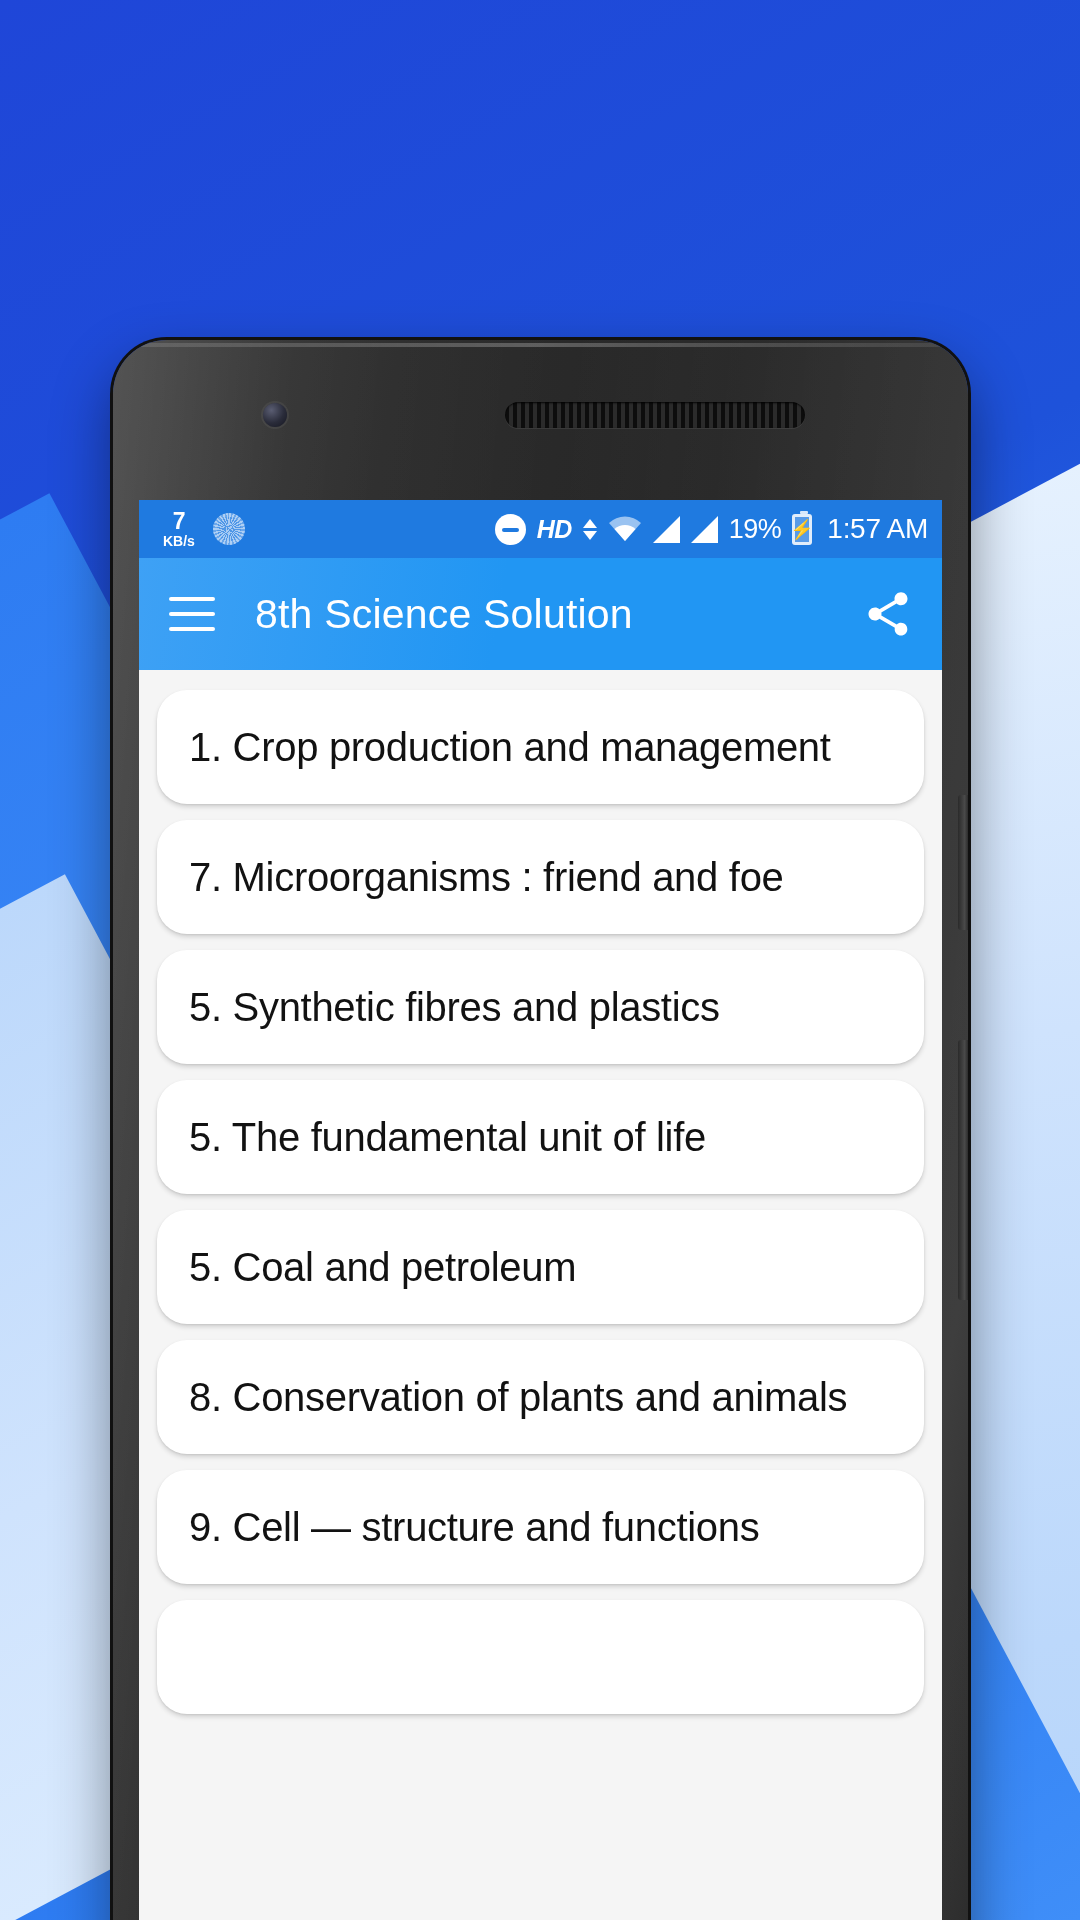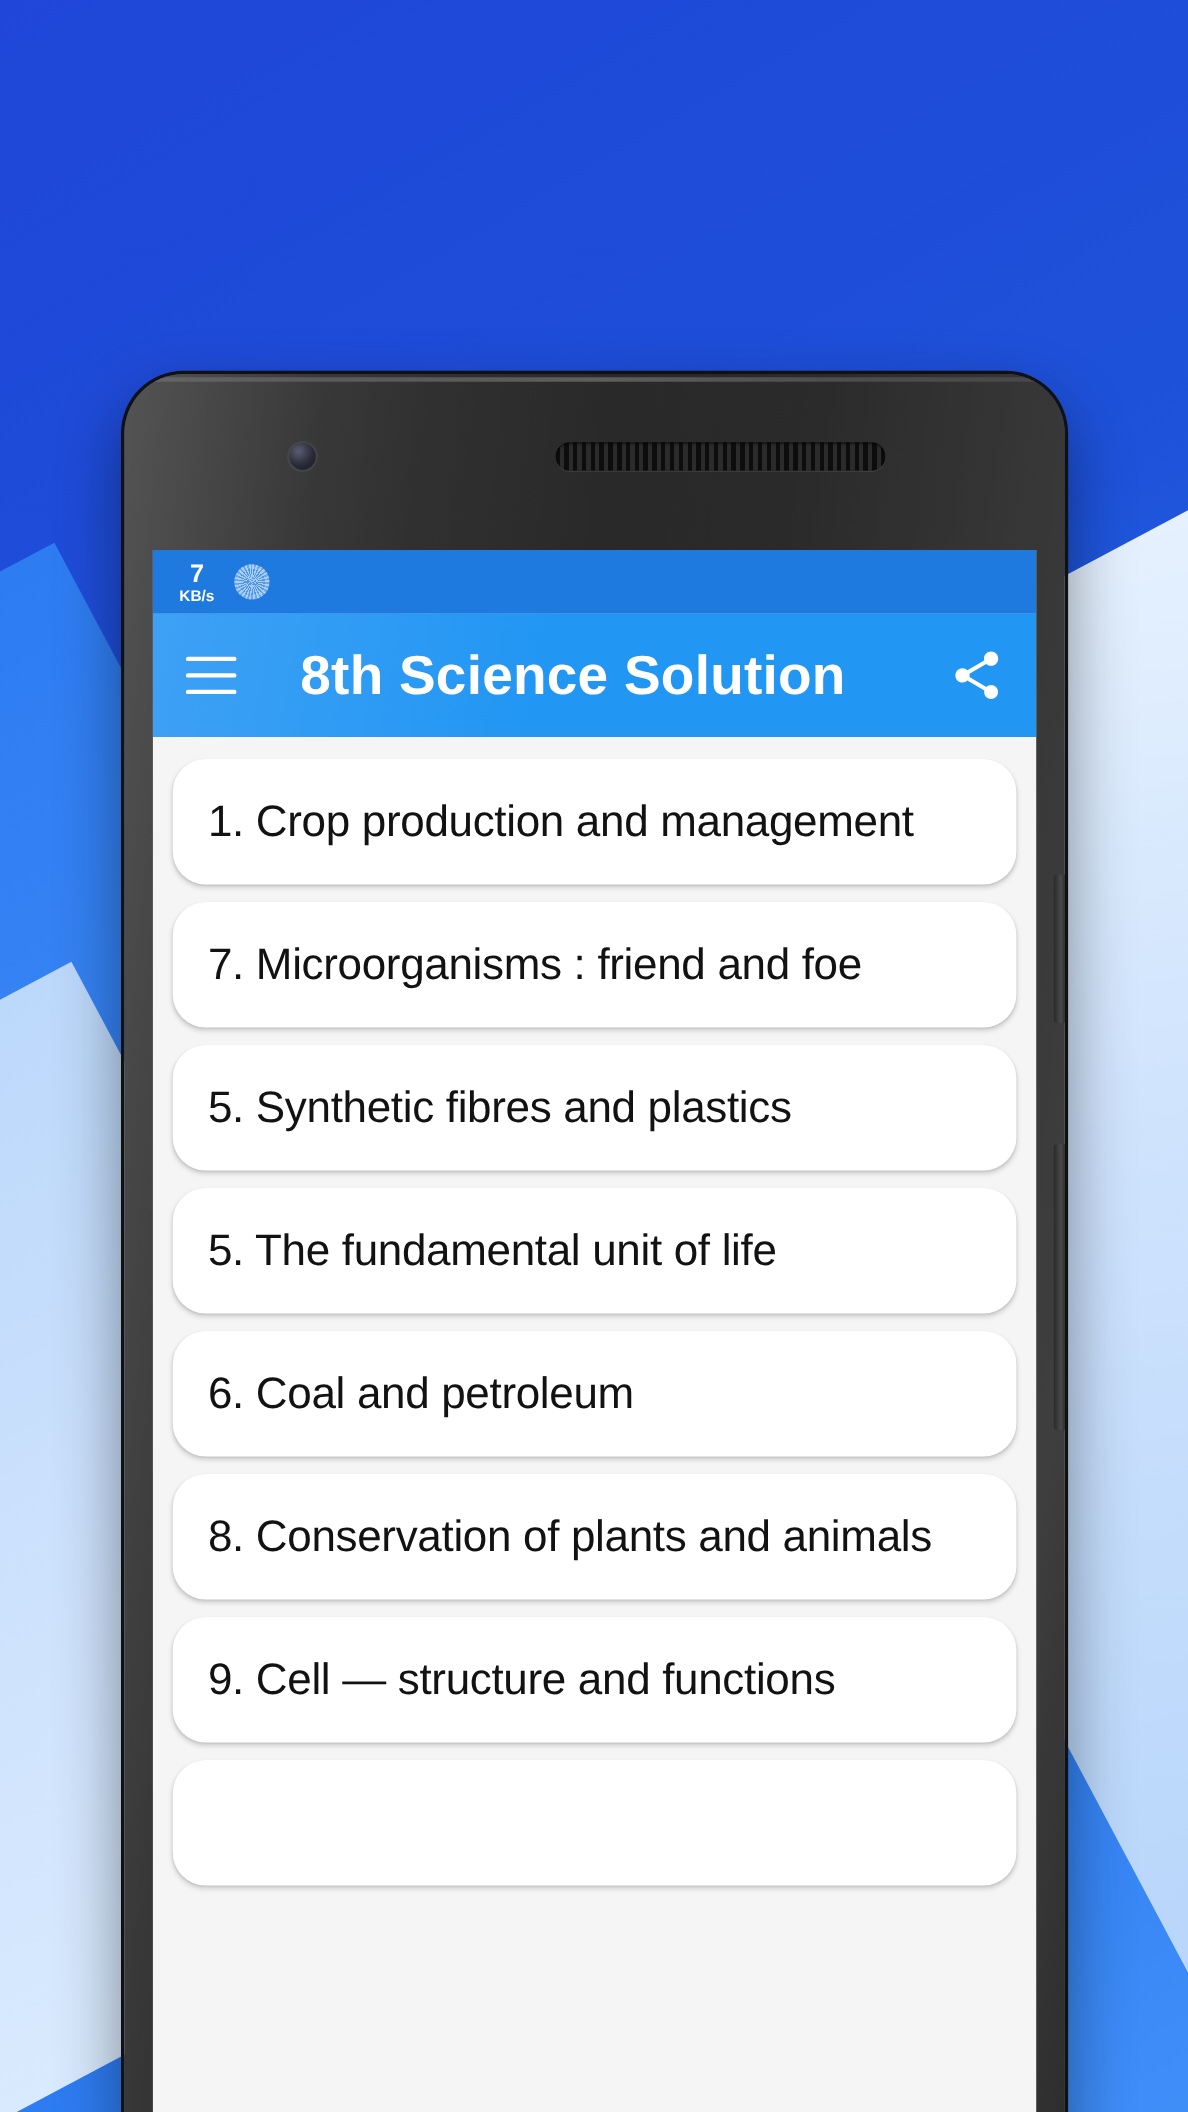--- a/index.html
+++ b/index.html
@@ -217,24 +217,24 @@
     padding: 0 26px 0 30px;
     color: #fff;
   }
   .hamburger {
     width: 46px; height: 34px;
     display: flex; flex-direction: column; justify-content: space-between;
     cursor: pointer;
   }
   .hamburger span { display:block; height: 4px; background: #fff; border-radius: 2px; }
   #app-title {
-    margin-left: 58px;
-    font-size: 50px;
+    margin-left: 40px;
+    font-size: 41px;
     letter-spacing: .2px;
-    font-weight: 700;
+    font-weight: 400;
     white-space: nowrap;
   }
   .share-btn {
     margin-left: auto;
     width: 56px; height: 56px;
     display: flex; align-items: center; justify-content: center;
     cursor: pointer;
   }
 
   
@@ -283,20 +283,41 @@
 
     <div id="status-bar">
       <div class="sb-left">
         <div class="netspeed">
           <span class="num">7</span>
           <span class="unit">KB/s</span>
         </div>
         <div class="sync-icon"></div>
       </div>
 
+      <div class="sb-right">
+        <div class="dnd-icon"></div>
+        <span class="hd-label">HD</span>
+        <div class="updown">
+          <div class="tri-up"></div>
+            <div class="tri-dn"></div>
+        </div>
+        <div class="wifi-icon">
+          <svg width="34" height="26" viewBox="0 0 34 26">
+            <path d="M17 25 L1 7 A23 23 0 0 1 33 7 Z" fill="#ffffff" opacity="0.55"></path>
+            <path d="M17 25 L6.5 13 A16 16 0 0 1 27.5 13 Z" fill="#ffffff"></path>
+          </svg>
+        </div>
+        <div class="sig"></div>
+        <div class="sig"></div>
+        <span class="batt-pct">19%</span>
+        <div class="batt-icon">
+          <span class="bolt">⚡</span>
+        </div>
+        <span class="sb-time">1:57 AM</span>
+      </div>
     </div>
 
     <div id="app-bar">
       <div class="hamburger">
         <span></span>
           <span></span>
           <span></span>
       </div>
       <div id="app-title">8th Science Solution</div>
       <div class="share-btn">
@@ -313,21 +334,21 @@
       <div class="chapter-card">
         <span class="label">7. Microorganisms : friend and foe</span>
       </div>
       <div class="chapter-card">
         <span class="label">5. Synthetic fibres and plastics</span>
       </div>
       <div class="chapter-card">
         <span class="label">5. The fundamental unit of life</span>
       </div>
       <div class="chapter-card">
-        <span class="label">6. Coal and petroleum</span>
+        <span class="label">5. Coal and petroleum</span>
       </div>
       <div class="chapter-card">
         <span class="label">8. Conservation of plants and animals</span>
       </div>
       <div class="chapter-card">
         <span class="label">9. Cell — structure and functions</span>
       </div>
       <div class="chapter-card">
         <span class="label"></span>
       </div>

